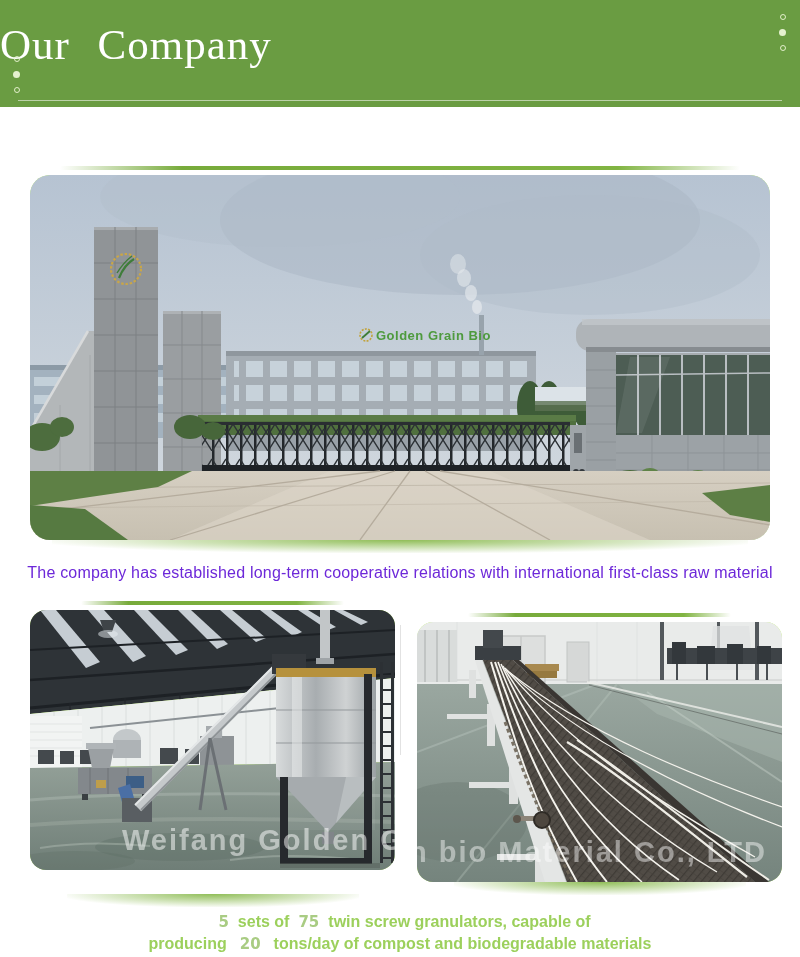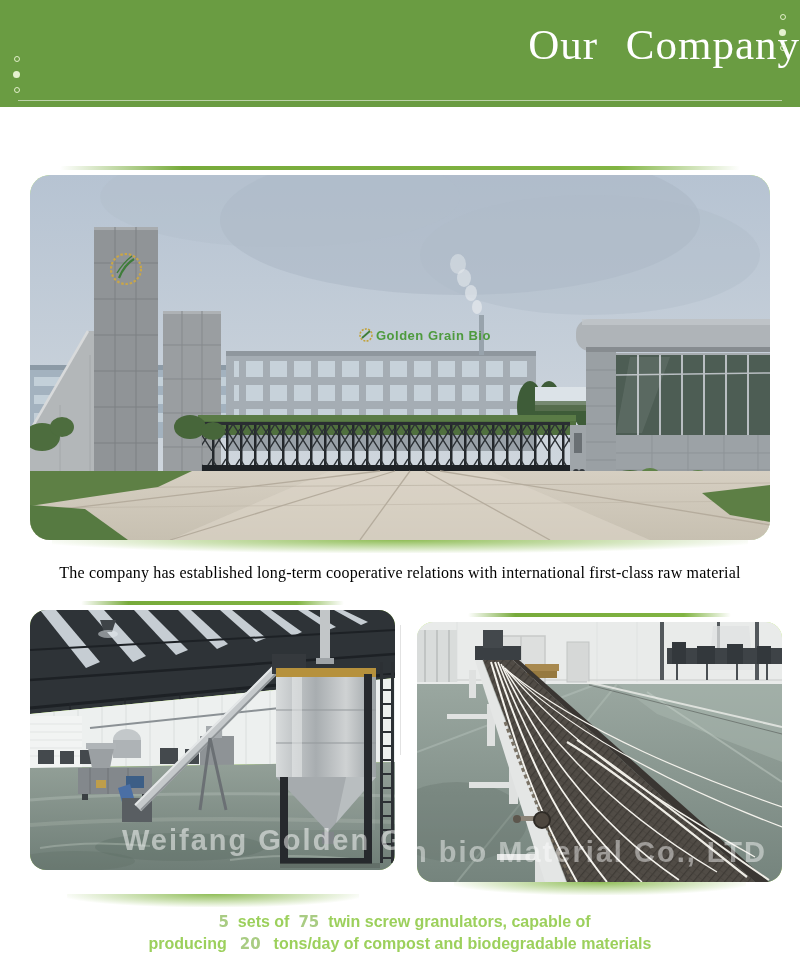--- a/index.html
+++ b/index.html
@@ -4,21 +4,21 @@
 <style>
   html,body{margin:0;padding:0;}
   body{
     width:800px;height:957px;background:#ffffff;overflow:hidden;
     font-family:"Liberation Sans", sans-serif;
     -webkit-font-smoothing:antialiased;
   }
   
   .banner{position:relative;height:107px;background:#6a9c42;}
   .banner h1{
-    position:absolute;top:20px;left:0;width:100%;margin:0;text-align:right;
+    position:absolute;top:20px;left:0;width:100%;margin:0;text-align:left;
     font-family:"Liberation Serif","DejaVu Serif",serif;font-weight:400;
     font-size:43px;color:#ffffff;word-spacing:16px;letter-spacing:1px;
   }
   .banner .rule{position:absolute;left:18px;right:18px;bottom:6px;height:1px;
     background:rgba(255,255,255,0.55);}
   .dots{position:absolute;display:flex;flex-direction:column;gap:9px;align-items:center;}
   .dots.left{left:13px;top:56px;}
   .dots.right{right:14px;top:14px;}
   .dot{width:6px;height:6px;border-radius:50%;border:1.5px solid rgba(236,246,215,0.9);box-sizing:border-box;}
   .dot.filled{width:7px;height:7px;border:none;background:rgba(236,246,215,0.95);}
@@ -34,21 +34,21 @@
   .photo-card.small::before{left:14%;right:14%;}
   .photo-card::after{
     content:"";position:absolute;bottom:-13px;left:3%;right:3%;height:13px;
     background:radial-gradient(ellipse at 50% 0%, rgba(124,178,58,0.85), rgba(124,178,58,0) 75%);
   }
   .photo-card.small::after{left:10%;right:10%;}
   .photo-frame{border-radius:20px;overflow:hidden;line-height:0;background:#bef264;}
   .photo-card.small .photo-frame{border-radius:16px;}
   .photo-frame svg{display:block;}
   
-  .intro{margin-top:23px;text-align:center;color:#000000;font-size:16px;line-height:20px;letter-spacing:0.2px;font-family:Liberation Serif, serif;}
+  .intro{margin-top:23px;text-align:center;color:#6d28d9;font-size:16px;line-height:20px;letter-spacing:0.2px;}
   
   .gallery{position:relative;display:flex;gap:10px;padding:0 30px;margin-top:27px;}
   .gallery .divider{position:absolute;left:50%;top:15px;width:1px;height:130px;background:#cfcfcf;opacity:0.6;}
   
   .caption{margin:0;text-align:center;color:#9cd05c;font-size:16px;line-height:21px;}
   .caption-wrap{margin-top:17px;font-weight:bold;}
   .num{color:#a9cc83;font-family:"DejaVu Sans",sans-serif;font-size:15px;margin:0 9px;}
   .num.gap-l{margin:0 13px;}
 </style>
 </head>

